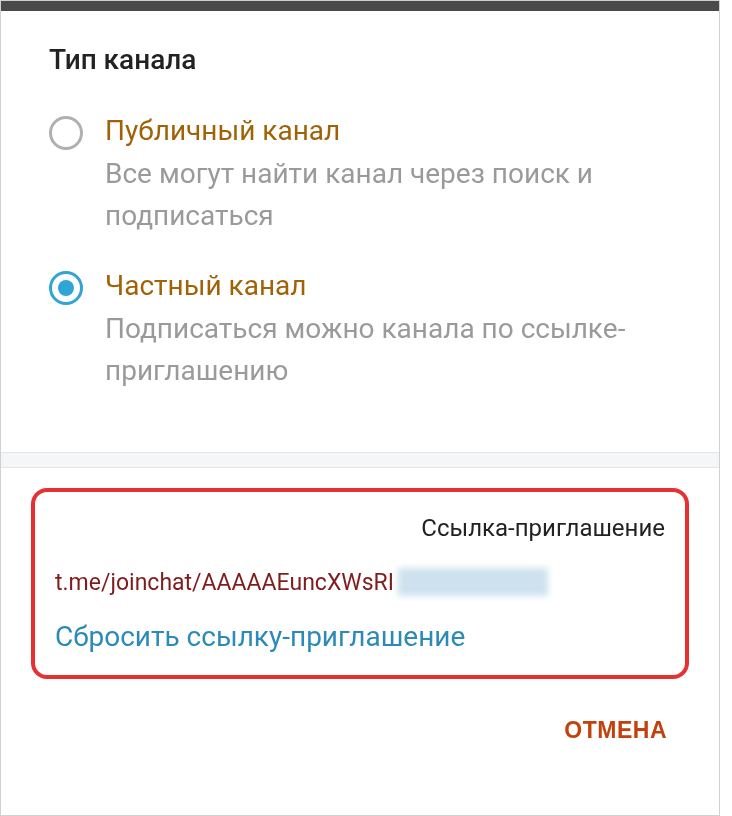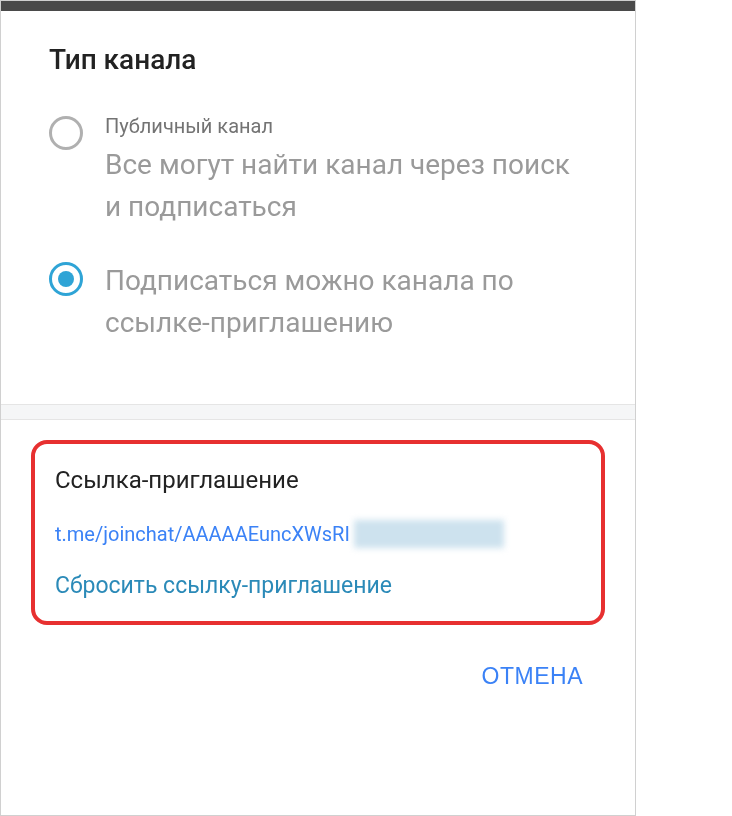--- a/index.html
+++ b/index.html
@@ -8,21 +8,21 @@
       padding: 0;
     }
     body {
       font-family: -apple-system, BlinkMacSystemFont, "Segoe UI", Roboto, Helvetica, Arial, sans-serif;
       background: #ffffff;
       width: 732px;
       height: 816px;
       position: relative;
     }
     .dialog {
-      width: 636px;
+      width: 720px;
       height: 816px;
       background: #ffffff;
       border: 1px solid #d0d0d0;
       display: flex;
       flex-direction: column;
     }
     .top-strip {
       height: 10px;
       background: #4a4a4a;
     }
@@ -62,22 +62,22 @@
       transform: translate(-50%, -50%);
       width: 16px;
       height: 16px;
       background: #2fa4d6;
       border-radius: 50%;
     }
     .radio-text {
       flex: 1;
     }
     .radio-label {
-      font-size: 20px;
-      color: #737373;
+      font-size: 28px;
+      color: #a16207;
       margin-bottom: 6px;
     }
     .radio-description {
       font-size: 28px;
       color: #9a9a9a;
       line-height: 1.5;
     }
     .divider {
       height: 16px;
       background: #f5f6f7;
@@ -89,54 +89,55 @@
     }
     .link-box {
       border: 4px solid #e73030;
       border-radius: 16px;
       padding: 22px 20px 22px 20px;
     }
     .link-title {
       font-size: 24px;
       color: #222;
       margin-bottom: 26px;
+      text-align: right;
     }
     .invite-link-row {
       display: flex;
       align-items: center;
       gap: 4px;
       margin-bottom: 24px;
     }
     .invite-link {
-      font-size: 20px;
-      color: #3b82f6;
+      font-size: 23px;
+      color: #7f1d1d;
     }
     .blurred-part {
       width: 150px;
       height: 28px;
       background: #cde2ee;
       filter: blur(3px);
     }
     .reset-link {
-      font-size: 23px;
+      font-size: 28px;
       color: #2b8ab8;
       cursor: pointer;
     }
     .button-row {
       display: flex;
       justify-content: flex-end;
       gap: 48px;
       padding: 20px 48px 24px 48px;
     }
     .dialog-button {
       background: none;
       border: none;
       font-size: 23px;
-      font-weight: 400;
-      color: #3b82f6;
+      font-weight: 700;
+      color: #c2410c;
       letter-spacing: 0.5px;
       cursor: pointer;
       padding: 6px 4px;
     }
   </style>
 </head>
 <body>
 
 <div class="dialog">
   <div class="top-strip"></div>
@@ -148,20 +149,21 @@
       <div class="radio-circle"></div>
       <div class="radio-text">
         <div class="radio-label">Публичный канал</div>
         <div class="radio-description">Все могут найти канал через поиск и подписаться</div>
       </div>
     </div>
 
     <div class="radio-option">
       <div class="radio-circle selected"></div>
       <div class="radio-text">
+        <div class="radio-label">Частный канал</div>
         <div class="radio-description">Подписаться можно канала по ссылке-приглашению</div>
       </div>
     </div>
   </div>
 
   <div class="divider"></div>
 
   <div class="section-link">
     <div class="link-box">
       <div class="link-title">Ссылка-приглашение</div>

